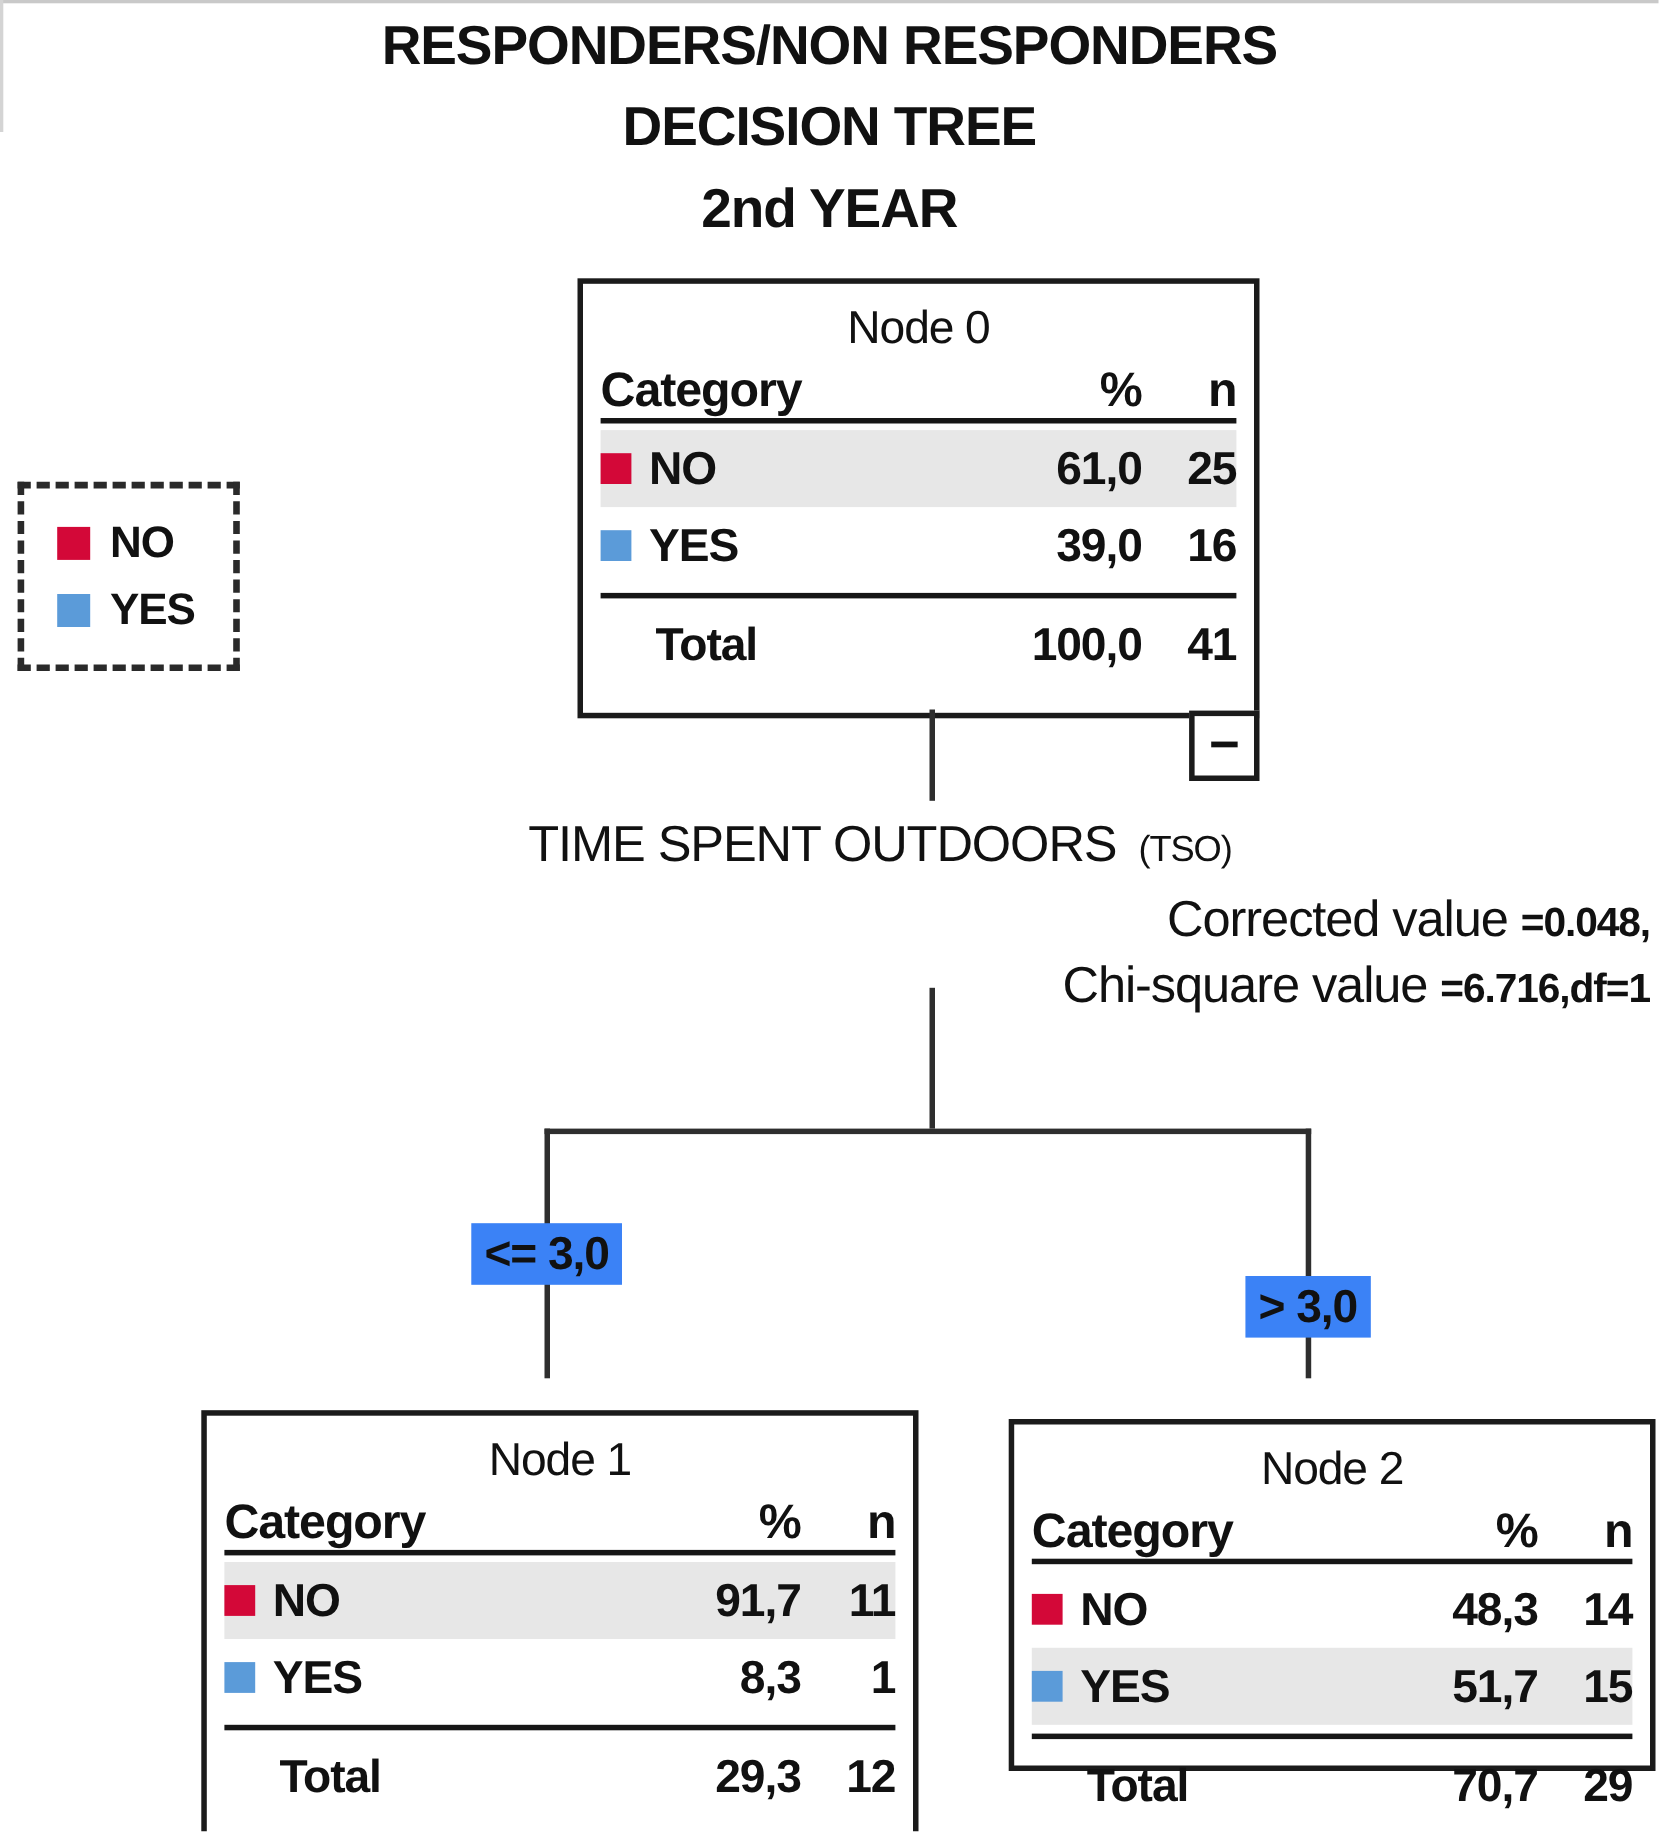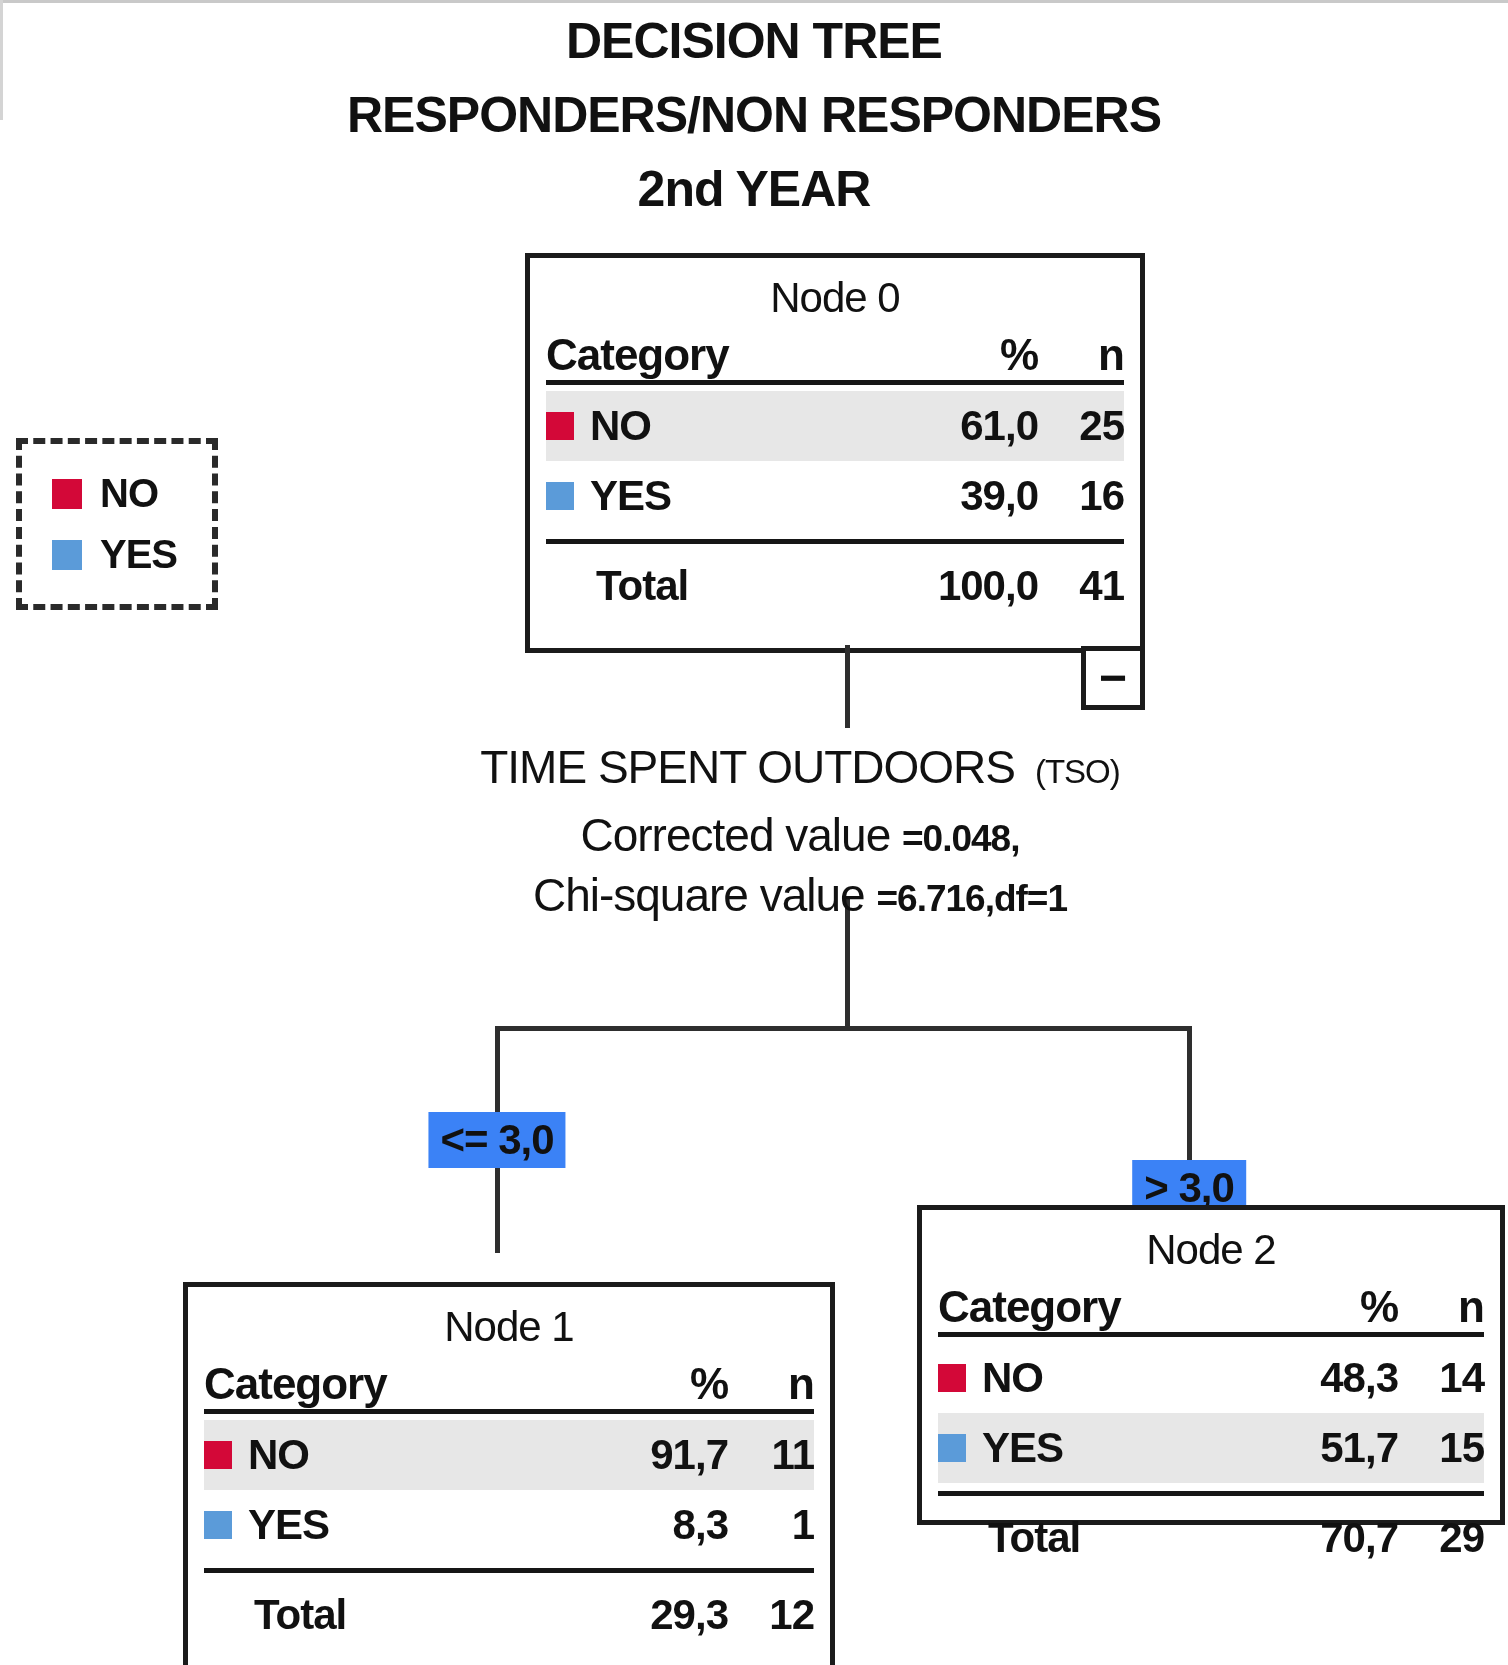--- a/index.html
+++ b/index.html
@@ -22,32 +22,32 @@
   .swatch{width:30px;height:30px;flex:0 0 auto;}
 
   
   .vline{position:absolute;width:5px;background:#2e2e2e;}
   .hline{position:absolute;height:5px;background:#2e2e2e;}
 
   
   .split{position:absolute;left:100px;top:732px;width:1400px;text-align:center;letter-spacing:-1px;}
   .split-line1{font-size:46px;line-height:70px;text-align:center;}
   .split-abbr{font-size:33px;}
-  .split-line{font-size:46px;line-height:56px;}
+  .split-line{font-size:46px;line-height:56px;text-align:right;}
   .stat-val{font-size:37px;font-weight:bold;}
 
   .branch-label{position:absolute;transform:translate(-50%,-50%);background:#3b82f6;
     padding:4px 12px;font-size:42px;font-weight:bold;letter-spacing:-1px;white-space:nowrap;}
 
   
   .node{position:absolute;border:5px solid #1b1b1b;background:#fff;box-sizing:border-box;
     padding:6px 16px 0;letter-spacing:-1px;}
   #node0{left:525px;top:253px;width:620px;height:400px;}
   #node1{left:183px;top:1253px;width:652px;height:400px;margin-top:29px;}
-  #node2{left:917px;top:1205px;width:588px;height:320px;}
+  #node2{left:917px;top:1290px;width:588px;height:320px;}
   .node-title{text-align:center;font-size:42px;font-weight:normal;margin:10px 0 8px;}
   .n-header{display:flex;align-items:flex-end;border-bottom:5px solid #161616;
     padding-bottom:0;font-weight:bold;font-size:44px;}
   .col-cat{flex:1;display:flex;align-items:center;min-width:0;}
   .col-pct{width:165px;text-align:right;padding-right:6px;}
   .col-n{width:80px;text-align:right;}
   .n-rows{border-bottom:5px solid #161616;padding:6px 0 8px;}
   .n-row{display:flex;align-items:center;height:70px;font-size:42px;font-weight:bold;}
   .n-row.hl{background:#e7e7e7;}
   .n-row .swatch{width:28px;height:28px;margin-right:16px;}
@@ -61,22 +61,22 @@
     font-size:48px;font-weight:bold;line-height:1;}
 </style>
 </head>
 <body>
 
 <div class="canvas">
   <div class="topframe"></div>
   <div class="leftframe"></div>
 
   <div class="title">
+    <div>RESPONDERS/NON RESPONDERS</div>
     <div>DECISION TREE</div>
-    <div>RESPONDERS/NON RESPONDERS</div>
     <div>2nd YEAR</div>
   </div>
 
   <div class="legend">
     <div class="legend-item">
       <span class="swatch" style="background: rgb(211, 8, 56);"></span>
       <span>NO</span>
     </div>
     <div class="legend-item">
       <span class="swatch" style="background: rgb(91, 155, 217);"></span>

